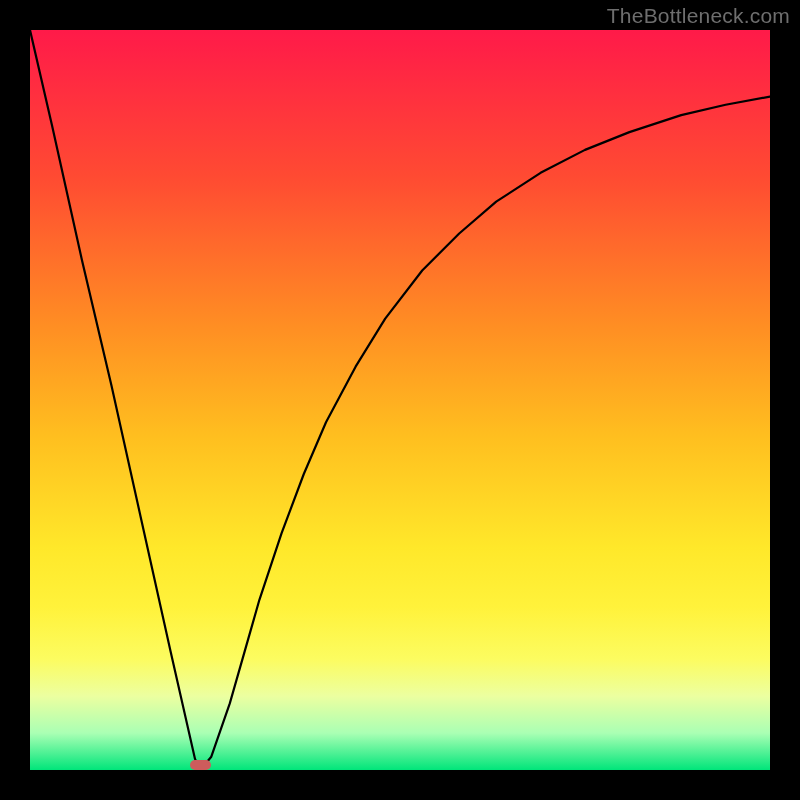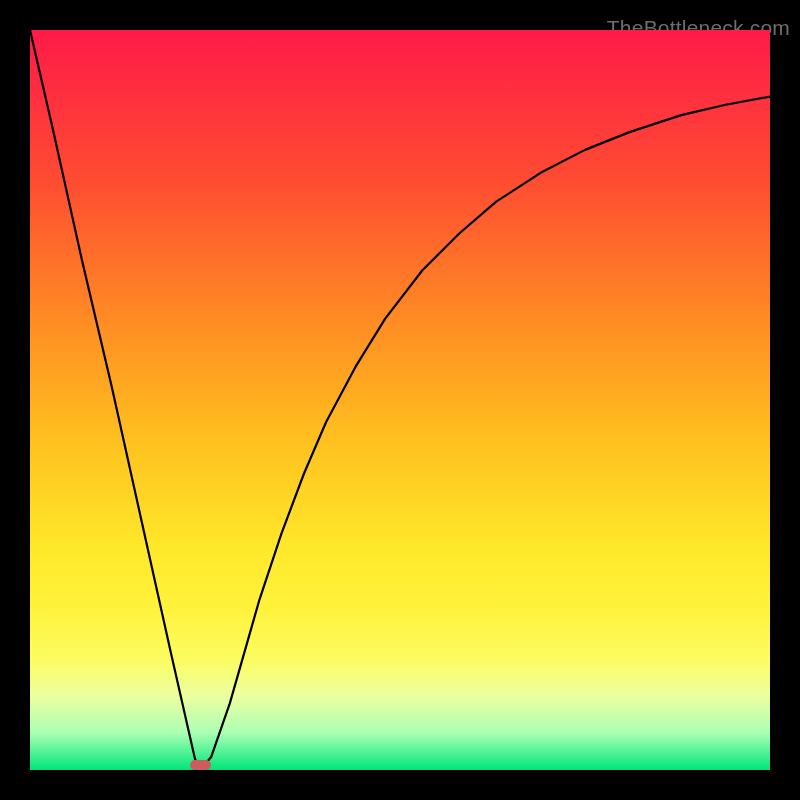--- a/index.html
+++ b/index.html
@@ -34,21 +34,20 @@
     inset: 0;
   }
   .watermark {
     position: absolute;
     top: 4px;
     right: 10px;
     color: #6e6e6e;
     font-size: 21px;
     font-weight: 500;
     letter-spacing: 0.2px;
-    margin-top: 12px;
   }
   .marker {
     position: absolute;
     background: #cd5c5c;
     border-radius: 8px;
   }
 </style>
 </head>
 <body>
 

